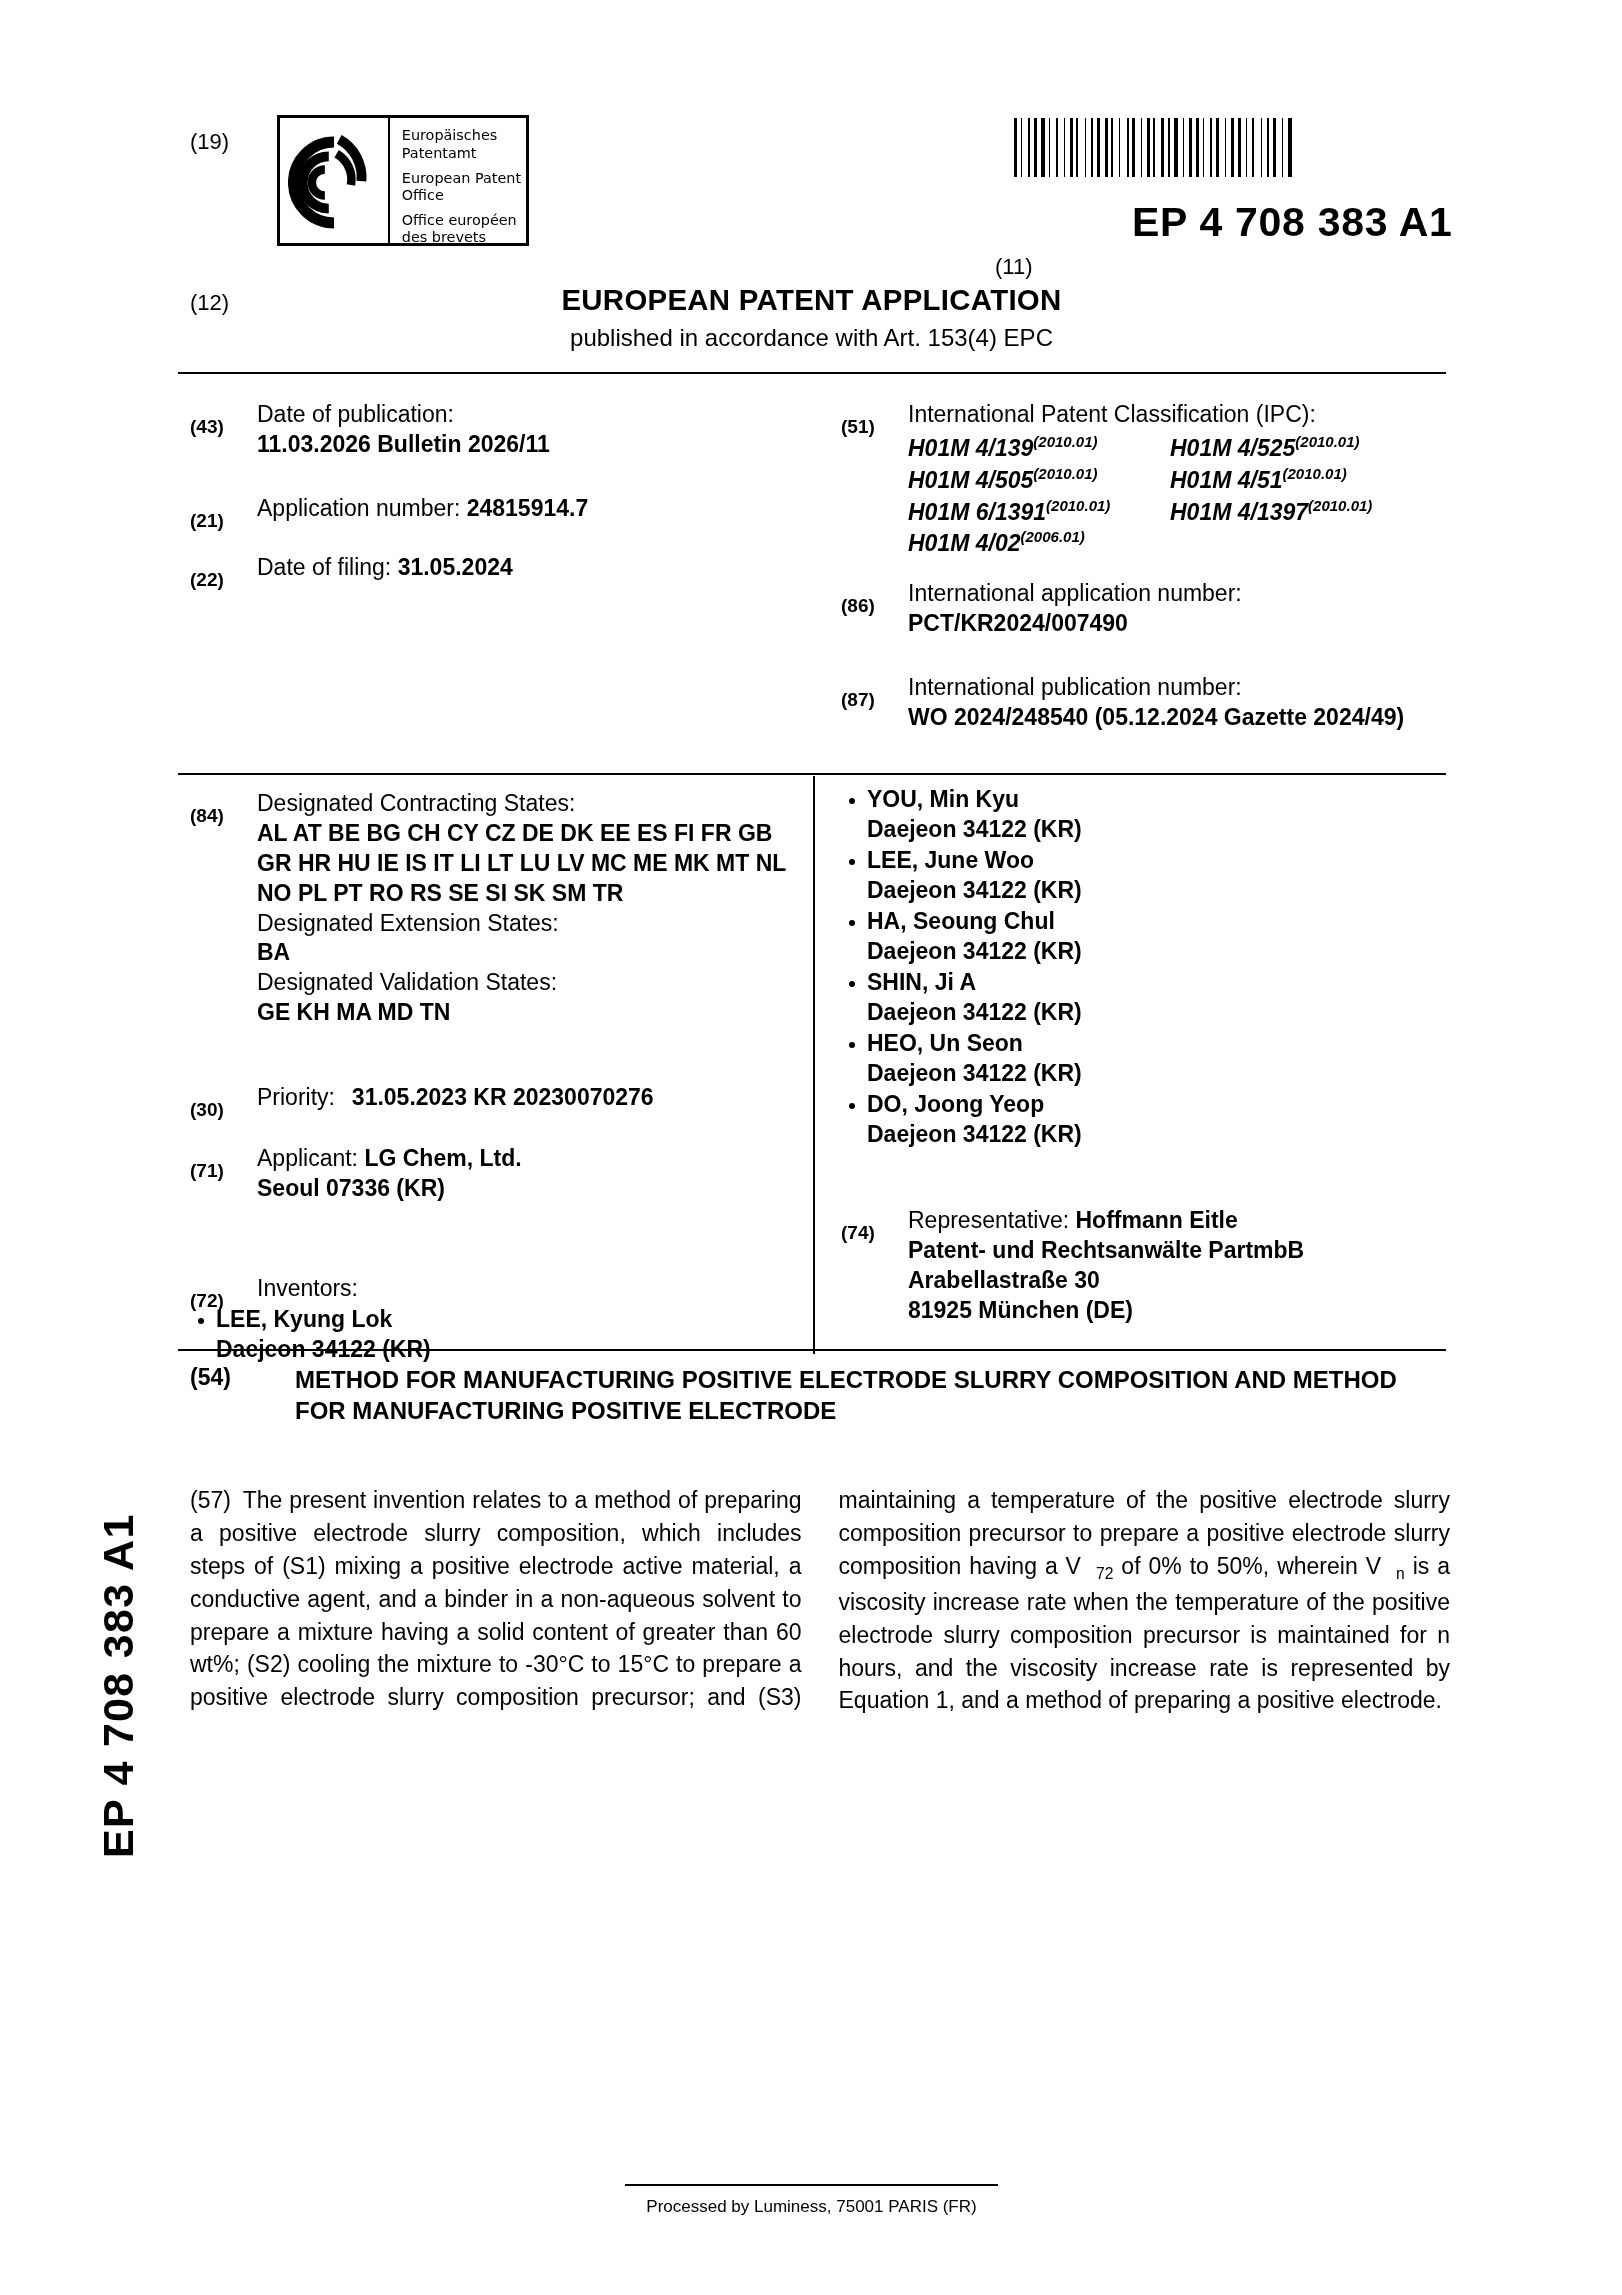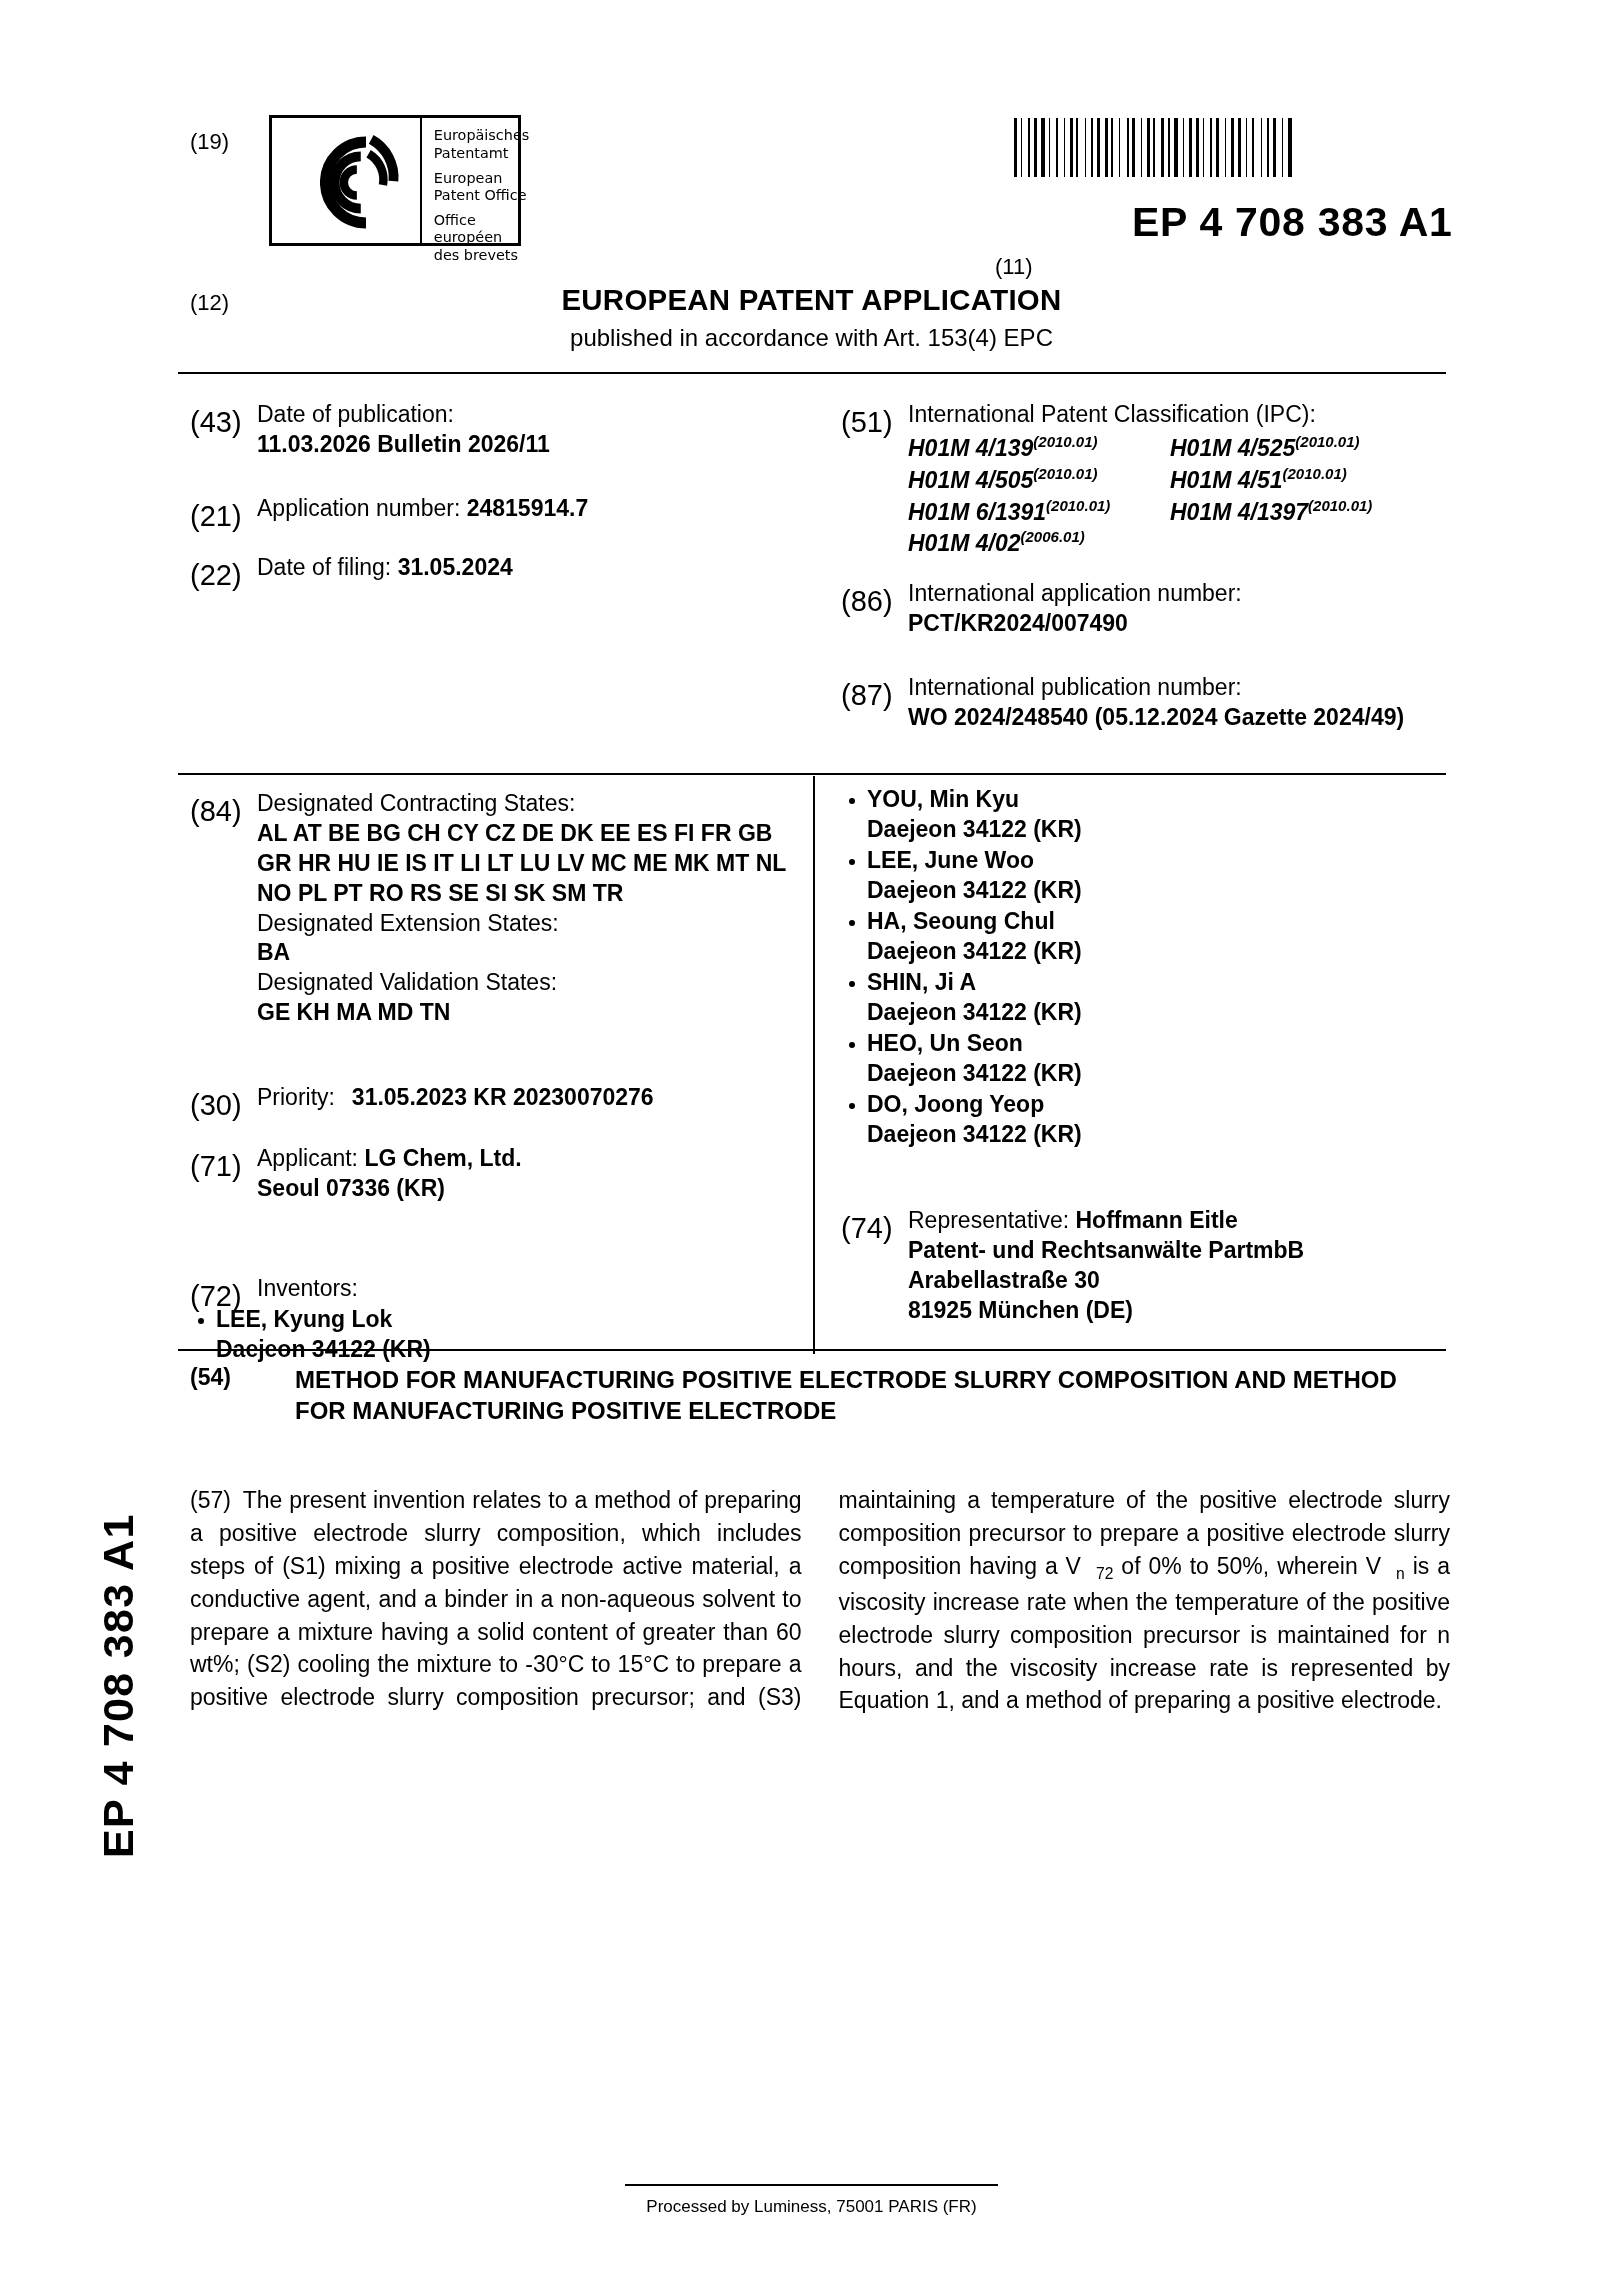--- a/index.html
+++ b/index.html
@@ -46,28 +46,27 @@
     height: 164px;
   }
   .code19 {
     position: absolute;
     left: 0;
     top: 14.4px;
     font-size: 22px;
   }
   .epo-logo {
     position: absolute;
-    left: 79px;
+    left: 87px;
     top: 0px;
     width: 252px;
     height: 131px;
     border: 3.3px solid #000;
     box-sizing: border-box;
     display: flex;
-    padding-left: 40px;
   }
   .epo-mark {
     width: 110px;
     border-right: 2.6px solid #000;
     box-sizing: border-box;
     position: relative;
     flex: none;
   }
   .epo-mark svg { position: absolute; left: 7.9px; top: 6.5px; }
   .epo-words {
@@ -136,23 +135,24 @@
   .vrule {
     position: absolute;
     border-left: 2px solid #000;
   }
 
   
   .fld { position: absolute; font-size: 23px; line-height: 1.30; }
   .fld .code {
     position: absolute;
     left: 0;
-    top: 4px;
+    top: 15px;
     width: 65px;
-    font-size: 29px;
+    font-size: 19px;
+    font-weight: bold;
   }
   .fld .body { margin-left: 67px; }
   .b { font-weight: bold; }
   .ind { margin-left: 67px; }
 
   .ipcrow { display: flex; }
   .ipcrow .c1 { width: 262px; flex: none; }
   .ipc { font-style: italic; font-weight: bold; white-space: nowrap; }
   .ipc sup { font-size: 15px; font-style: italic; font-weight: bold; vertical-align: super; }
 

